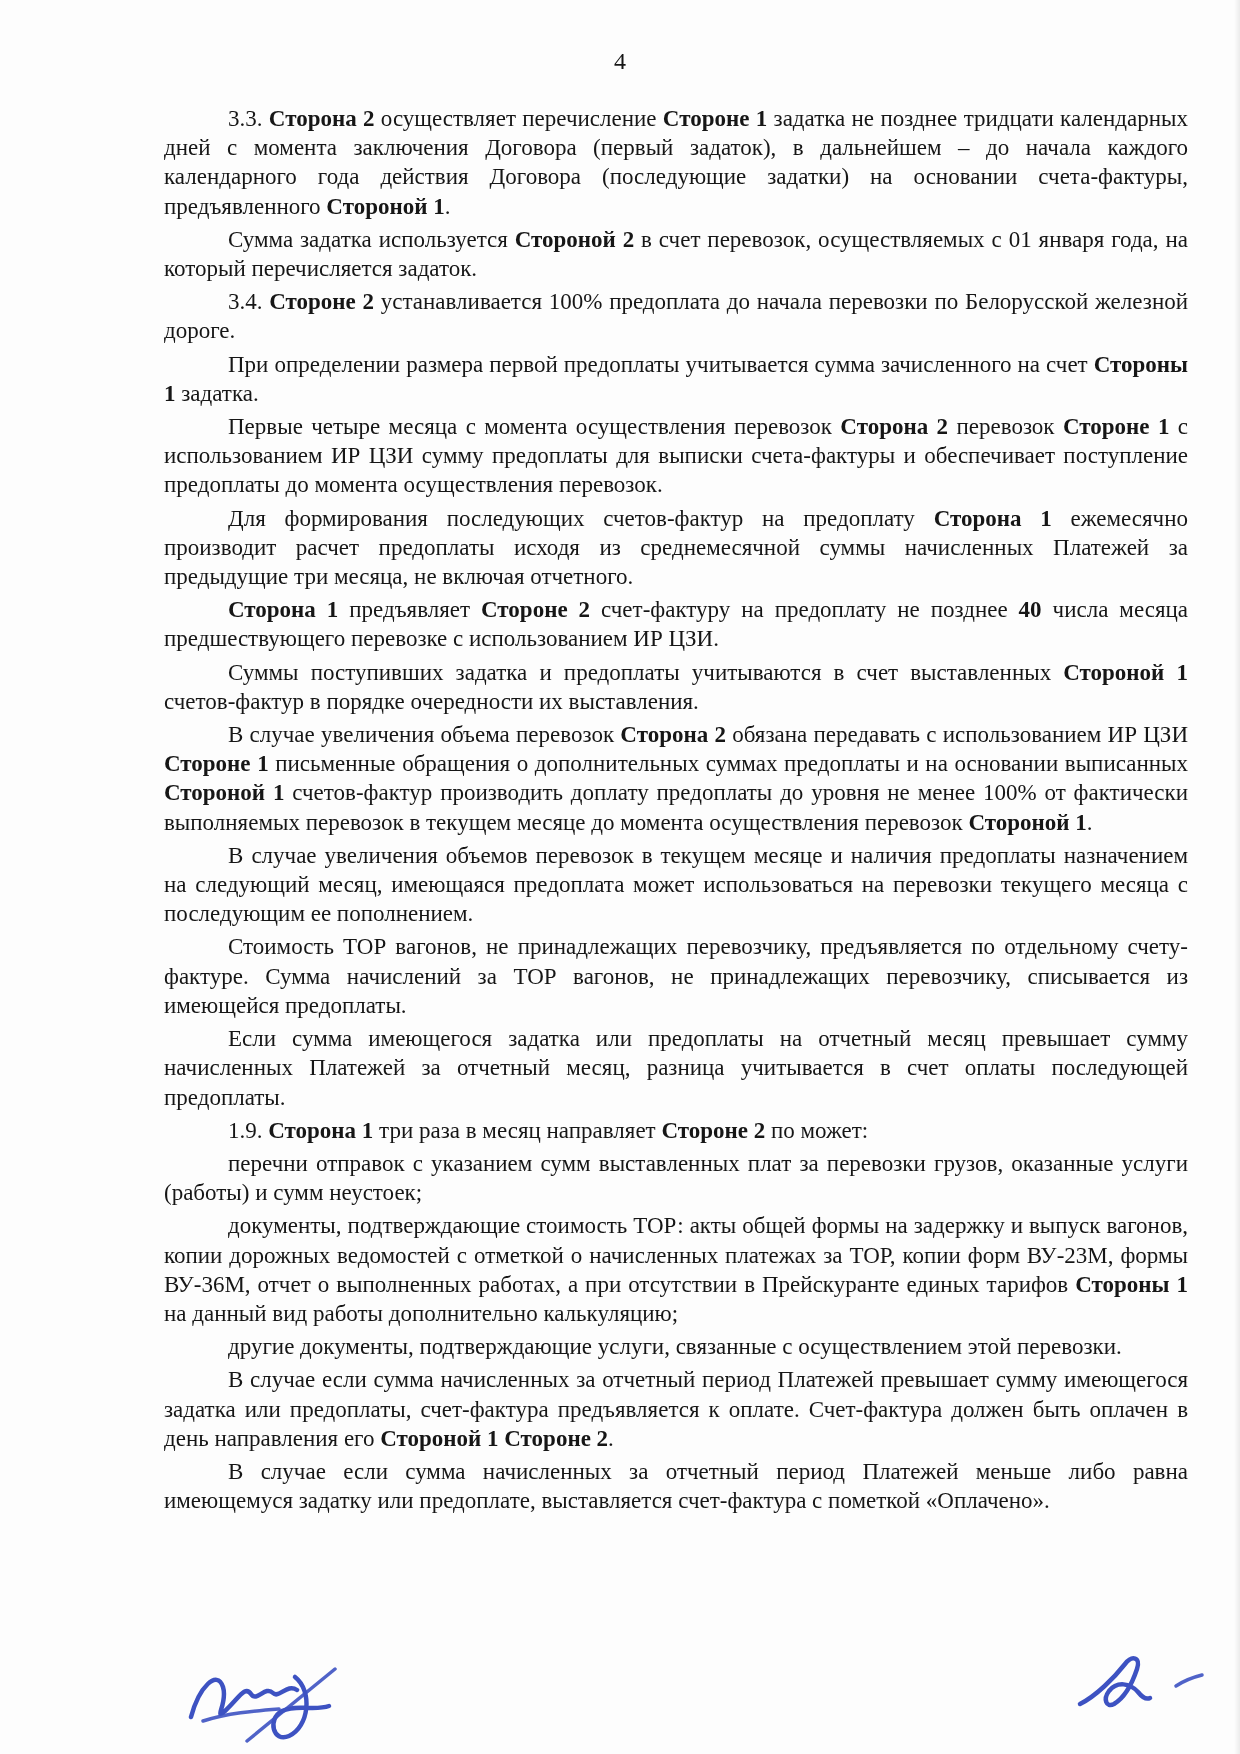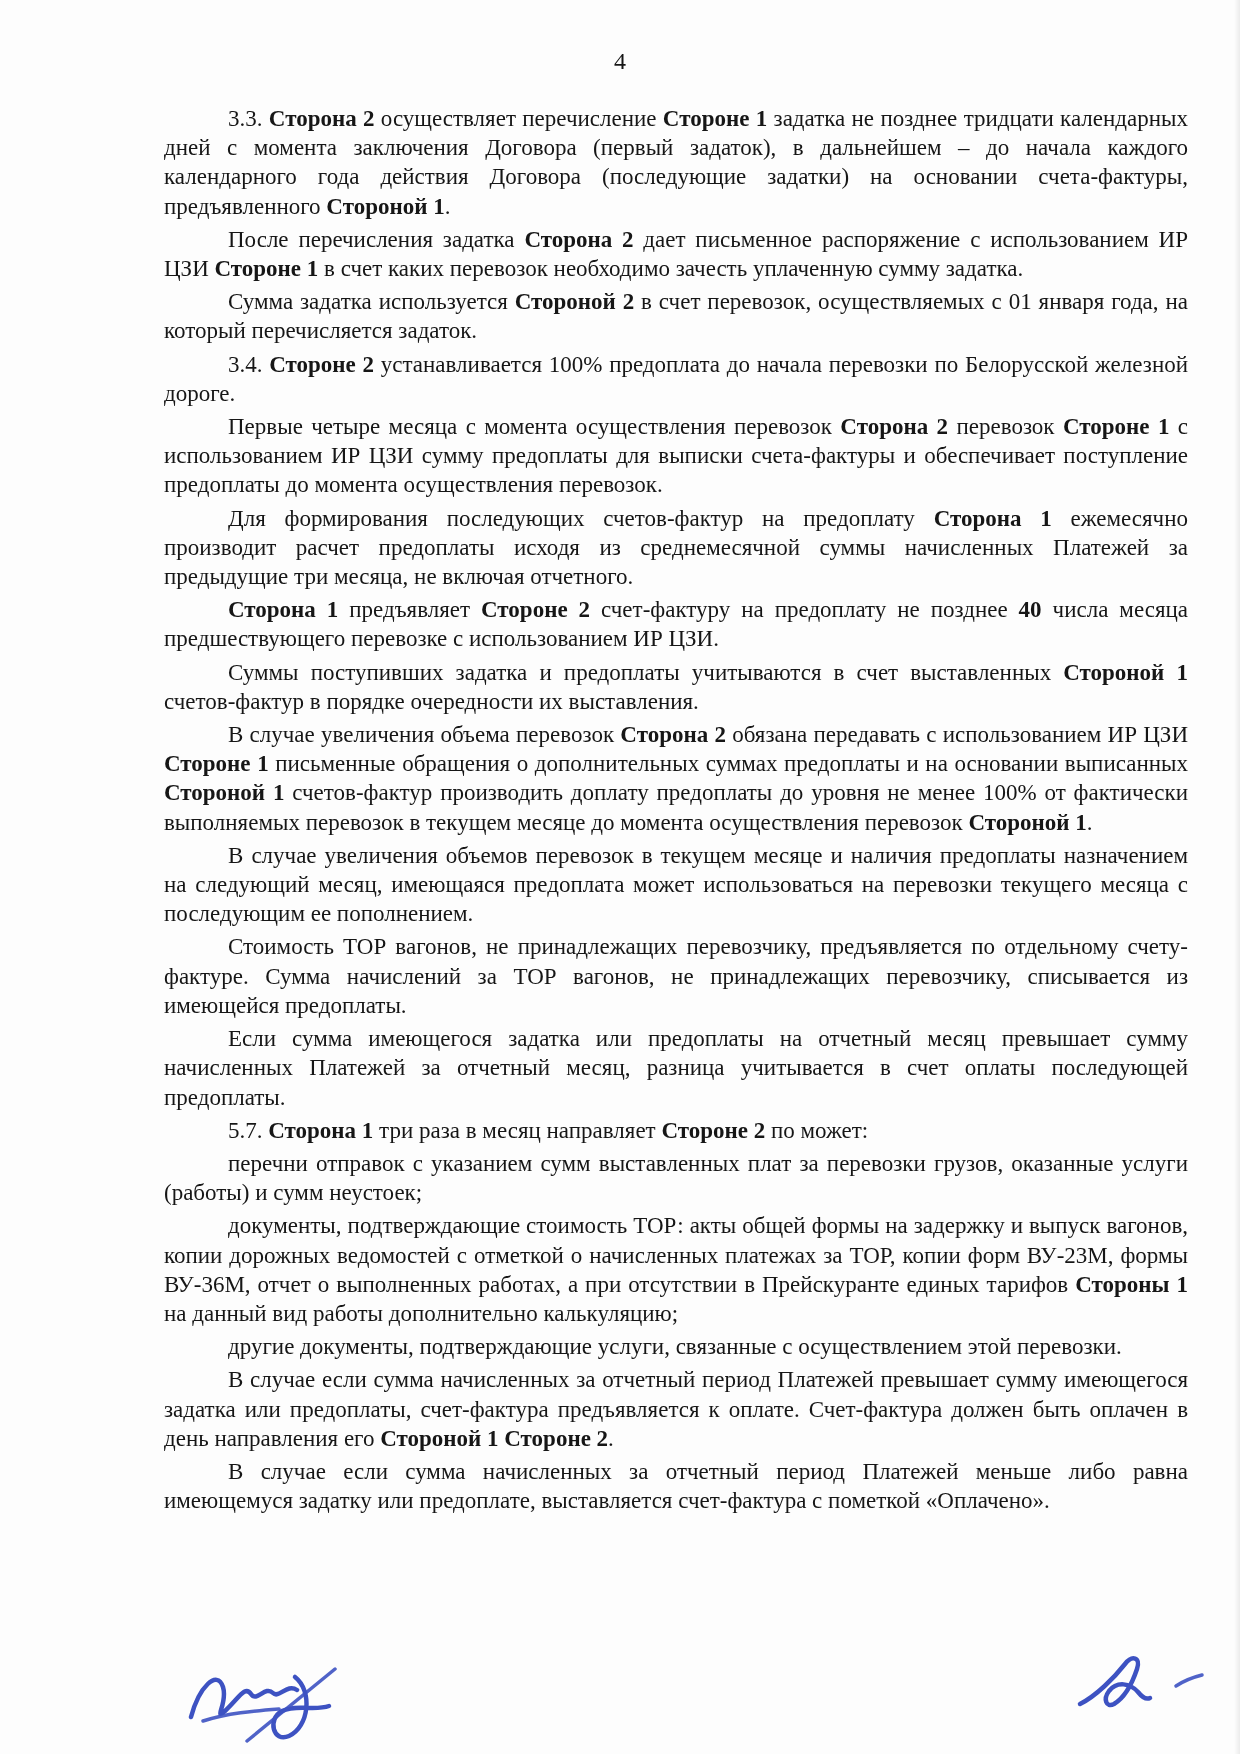--- a/index.html
+++ b/index.html
@@ -47,32 +47,32 @@
 </style>
 </head>
 <body>
 
 <div class="page">
 
   <div class="pagenum">4</div>
 
   <div class="doc-body">
       <p class="para"><span>3.3. </span><span class="bold">Сторона 2</span><span> осуществляет перечисление </span><span class="bold">Стороне 1</span><span> задатка не позднее тридцати календарных дней с момента заключения Договора (первый задаток), в дальнейшем – до начала каждого календарного года действия Договора (последующие задатки) на основании счета-фактуры, предъявленного </span><span class="bold">Стороной 1</span><span>.</span></p>
-      <p class="para"><span>После перечисления задатка </span><span class="bold">Сторона 2</span><span> дает письменное распоряжение с использованием ИР ЦЗИ </span><span class="bold">Стороне 1</span><span> в счет каких перевозок необходимо зачесть уплаченную сумму задатка.</span></p>
       <p class="para"><span>Сумма задатка используется </span><span class="bold">Стороной 2</span><span> в счет перевозок, осуществляемых с 01 января года, на который перечисляется задаток.</span></p>
       <p class="para"><span>3.4. </span><span class="bold">Стороне 2</span><span> устанавливается 100% предоплата до начала перевозки по Белорусской железной дороге.</span></p>
+      <p class="para"><span>При определении размера первой предоплаты учитывается сумма зачисленного на счет </span><span class="bold">Стороны 1</span><span> задатка.</span></p>
       <p class="para"><span>Первые четыре месяца с момента осуществления перевозок </span><span class="bold">Сторона 2</span><span> перевозок </span><span class="bold">Стороне 1</span><span> с использованием ИР ЦЗИ сумму предоплаты для выписки счета-фактуры и обеспечивает поступление предоплаты до момента осуществления перевозок.</span></p>
       <p class="para"><span>Для формирования последующих счетов-фактур на предоплату </span><span class="bold">Сторона 1</span><span> ежемесячно производит расчет предоплаты исходя из среднемесячной суммы начисленных Платежей за предыдущие три месяца, не включая отчетного.</span></p>
       <p class="para"><span class="bold">Сторона 1</span><span> предъявляет </span><span class="bold">Стороне 2</span><span> счет-фактуру на предоплату не позднее </span><span class="bold">40</span><span> числа месяца предшествующего перевозке с использованием ИР ЦЗИ.</span></p>
       <p class="para"><span>Суммы поступивших задатка и предоплаты учитываются в счет выставленных </span><span class="bold">Стороной 1</span><span> счетов-фактур в порядке очередности их выставления.</span></p>
       <p class="para"><span>В случае увеличения объема перевозок </span><span class="bold">Сторона 2</span><span> обязана передавать с использованием ИР ЦЗИ </span><span class="bold">Стороне 1</span><span> письменные обращения о дополнительных суммах предоплаты и на основании выписанных </span><span class="bold">Стороной 1</span><span> счетов-фактур производить доплату предоплаты до уровня не менее 100% от фактически выполняемых перевозок в текущем месяце до момента осуществления перевозок </span><span class="bold">Стороной 1</span><span>.</span></p>
       <p class="para"><span>В случае увеличения объемов перевозок в текущем месяце и наличия предоплаты назначением на следующий месяц, имеющаяся предоплата может использоваться на перевозки текущего месяца с последующим ее пополнением.</span></p>
       <p class="para"><span>Стоимость ТОР вагонов, не принадлежащих перевозчику, предъявляется по отдельному счету-фактуре. Сумма начислений за ТОР вагонов, не принадлежащих перевозчику, списывается из имеющейся предоплаты.</span></p>
       <p class="para"><span>Если сумма имеющегося задатка или предоплаты на отчетный месяц превышает сумму начисленных Платежей за отчетный месяц, разница учитывается в счет оплаты последующей предоплаты.</span></p>
-      <p class="para"><span>5.7. </span><span class="bold">Сторона 1</span><span> три раза в месяц направляет </span><span class="bold">Стороне 2</span><span> по может:</span></p>
+      <p class="para"><span>1.9. </span><span class="bold">Сторона 1</span><span> три раза в месяц направляет </span><span class="bold">Стороне 2</span><span> по может:</span></p>
       <p class="para"><span>перечни отправок с указанием сумм выставленных плат за перевозки грузов, оказанные услуги (работы) и сумм неустоек;</span></p>
       <p class="para"><span>документы, подтверждающие стоимость ТОР: акты общей формы на задержку и выпуск вагонов, копии дорожных ведомостей с отметкой о начисленных платежах за ТОР, копии форм ВУ-23М, формы ВУ-36М, отчет о выполненных работах, а при отсутствии в Прейскуранте единых тарифов </span><span class="bold">Стороны 1</span><span> на данный вид работы дополнительно калькуляцию;</span></p>
       <p class="para"><span>другие документы, подтверждающие услуги, связанные с осуществлением этой перевозки.</span></p>
       <p class="para"><span>В случае если сумма начисленных за отчетный период Платежей превышает сумму имеющегося задатка или предоплаты, счет-фактура предъявляется к оплате. Счет-фактура должен быть оплачен в день направления его </span><span class="bold">Стороной 1 Стороне 2</span><span>.</span></p>
       <p class="para"><span>В случае если сумма начисленных за отчетный период Платежей меньше либо равна имеющемуся задатку или предоплате, выставляется счет-фактура с пометкой «Оплачено».</span></p>
     </div>
 
   <svg class="sig" style="left:183px; top:1643px;" width="175" height="105" viewBox="0 0 175 105">
     <path d="M 8 74 C 16 44 34 26 40 44 C 45 60 30 78 42 68 C 56 55 62 42 68 51 C 74 60 82 42 90 50 C 96 56 104 40 114 47"></path>
     <path d="M 112 34 C 130 48 126 84 106 93 C 90 100 84 76 99 68 C 113 61 132 68 146 63"></path>

